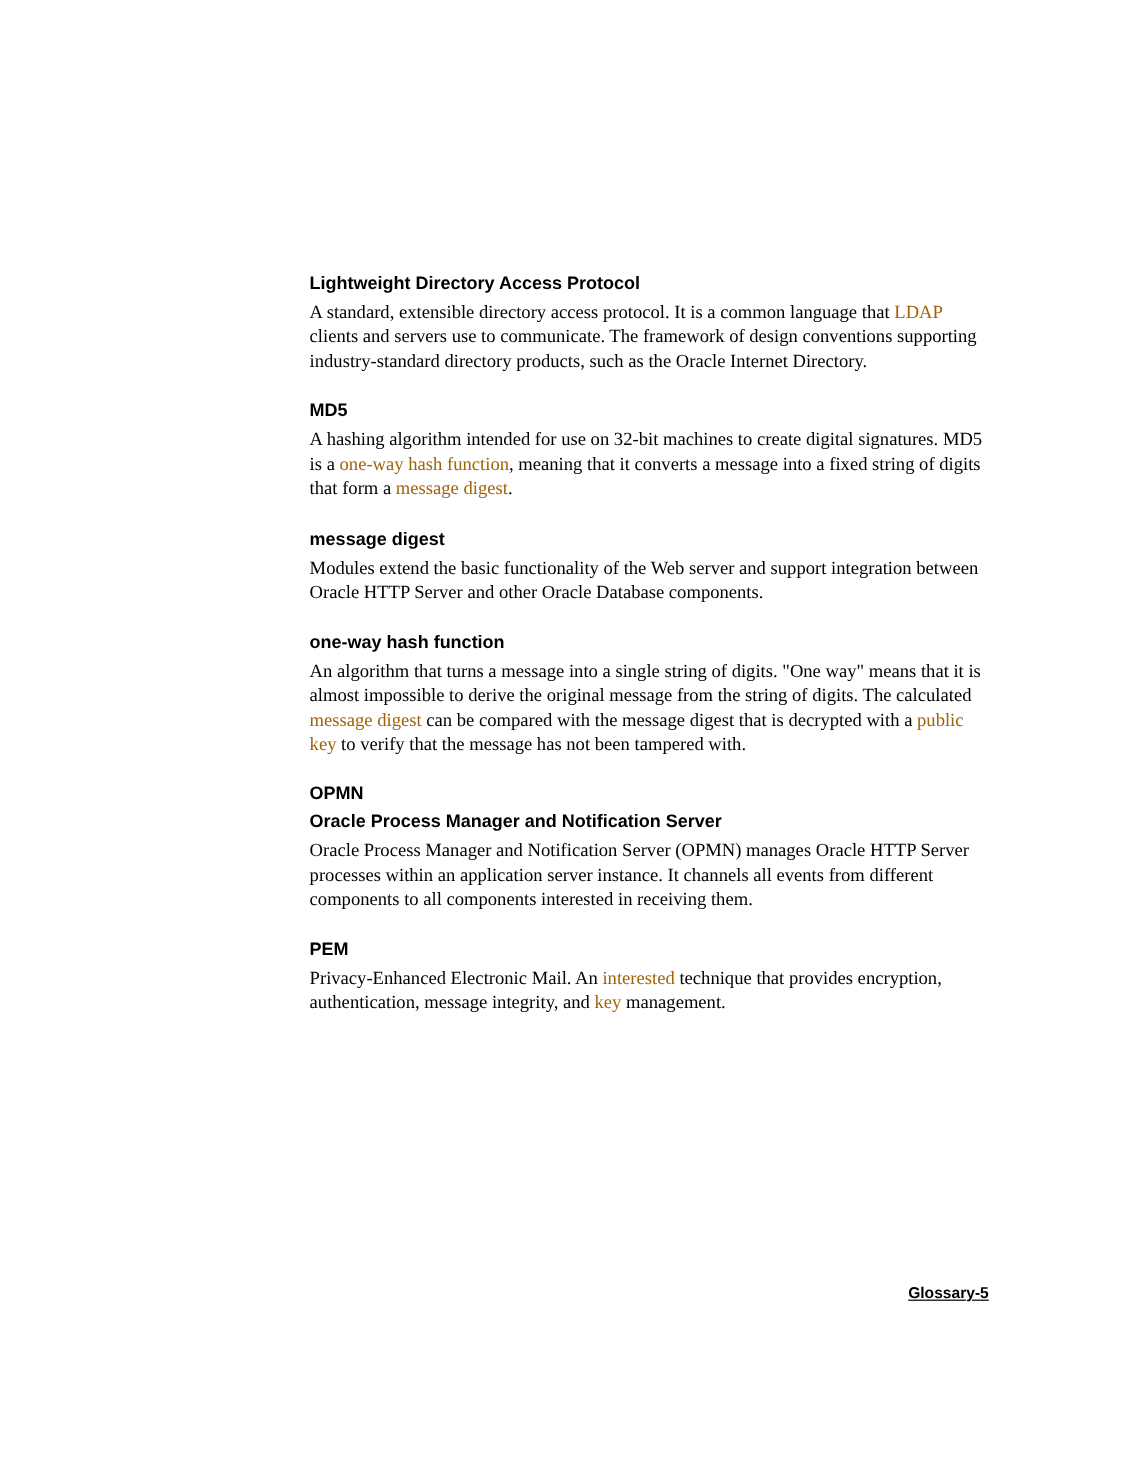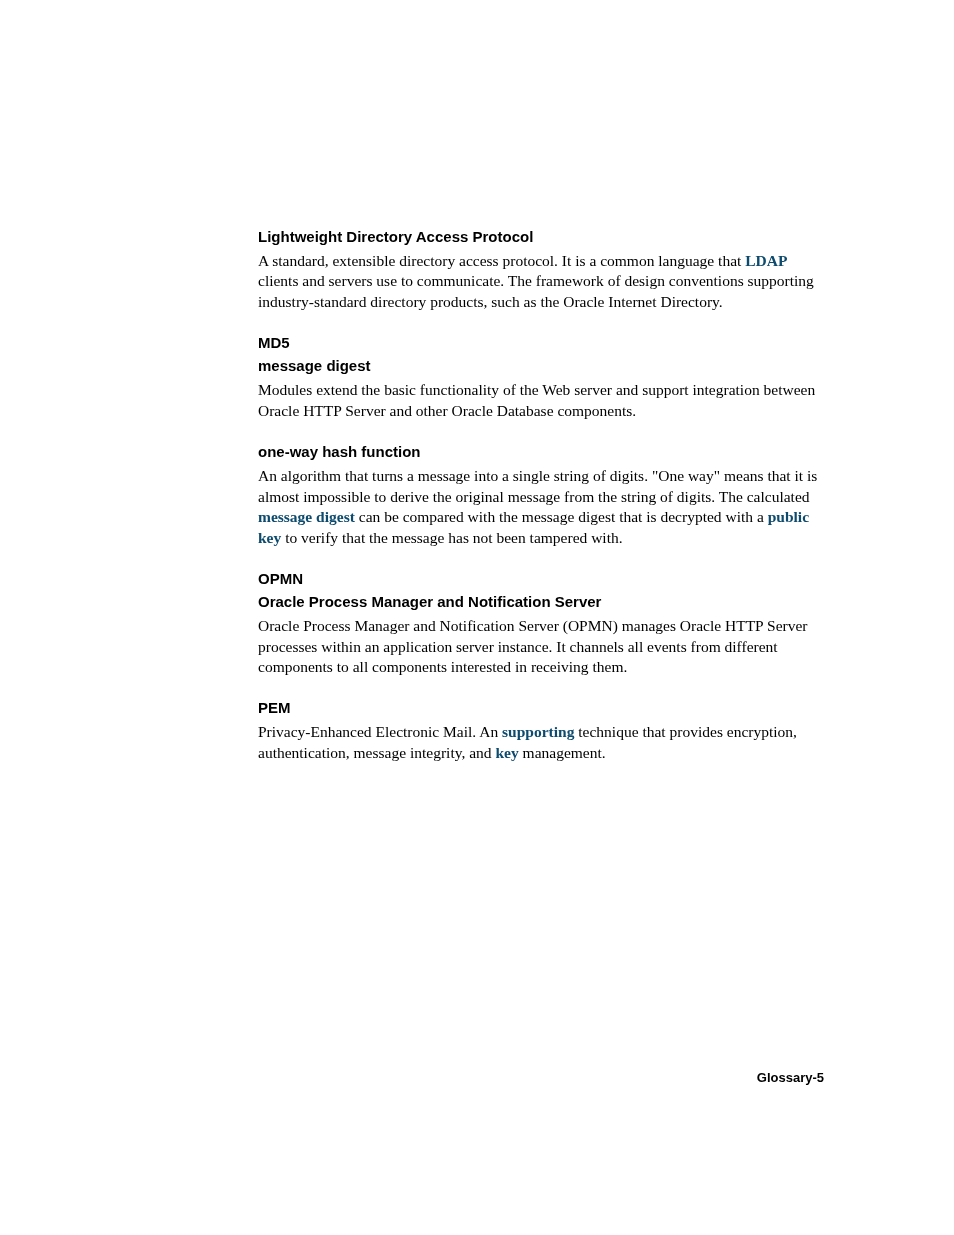--- a/index.html
+++ b/index.html
@@ -22,46 +22,48 @@
     color: #000;
     margin: 0 0 6px 0;
   }
   .def {
     font-size: 15.5px;
     line-height: 1.32;
     color: #000;
     margin: 0 0 22px 0;
   }
   .def a {
-    color: #0c4a6e;
-    font-weight: bold;
+    color: #a16207;
+    font-weight: normal;
     text-decoration: none;
   }
   .footer {
     position: absolute;
     right: 130px;
     bottom: 150px;
     font-family: Arial, Helvetica, sans-serif;
     font-weight: bold;
     font-size: 13px;
     color: #000;
+    text-decoration: underline;
   }
 </style>
 </head>
 <body>
 
 <div class="page">
   <div id="entries">
       <p class="term">Lightweight Directory Access Protocol</p>
       <p class="def">A standard, extensible directory access protocol. It is a common language that <a href="#">LDAP</a> clients and servers use to communicate. The framework of design conventions supporting industry-standard directory products, such as the Oracle Internet Directory.</p>
       <p class="term">MD5</p>
+      <p class="def">A hashing algorithm intended for use on 32-bit machines to create digital signatures. MD5 is a <a href="#">one-way hash function</a>, meaning that it converts a message into a fixed string of digits that form a <a href="#">message digest</a>.</p>
       <p class="term">message digest</p>
       <p class="def">Modules extend the basic functionality of the Web server and support integration between Oracle HTTP Server and other Oracle Database components.</p>
       <p class="term">one-way hash function</p>
       <p class="def">An algorithm that turns a message into a single string of digits. "One way" means that it is almost impossible to derive the original message from the string of digits. The calculated <a href="#">message digest</a> can be compared with the message digest that is decrypted with a <a href="#">public key</a> to verify that the message has not been tampered with.</p>
       <p class="term">OPMN</p>
       <p class="term">Oracle Process Manager and Notification Server</p>
       <p class="def">Oracle Process Manager and Notification Server (OPMN) manages Oracle HTTP Server processes within an application server instance. It channels all events from different components to all components interested in receiving them.</p>
       <p class="term">PEM</p>
-      <p class="def">Privacy-Enhanced Electronic Mail. An <a href="#">supporting</a> technique that provides encryption, authentication, message integrity, and <a href="#">key</a> management.</p>
+      <p class="def">Privacy-Enhanced Electronic Mail. An <a href="#">interested</a> technique that provides encryption, authentication, message integrity, and <a href="#">key</a> management.</p>
     </div>
   <div class="footer">Glossary-5</div>
 </div>
 
 </body></html>

